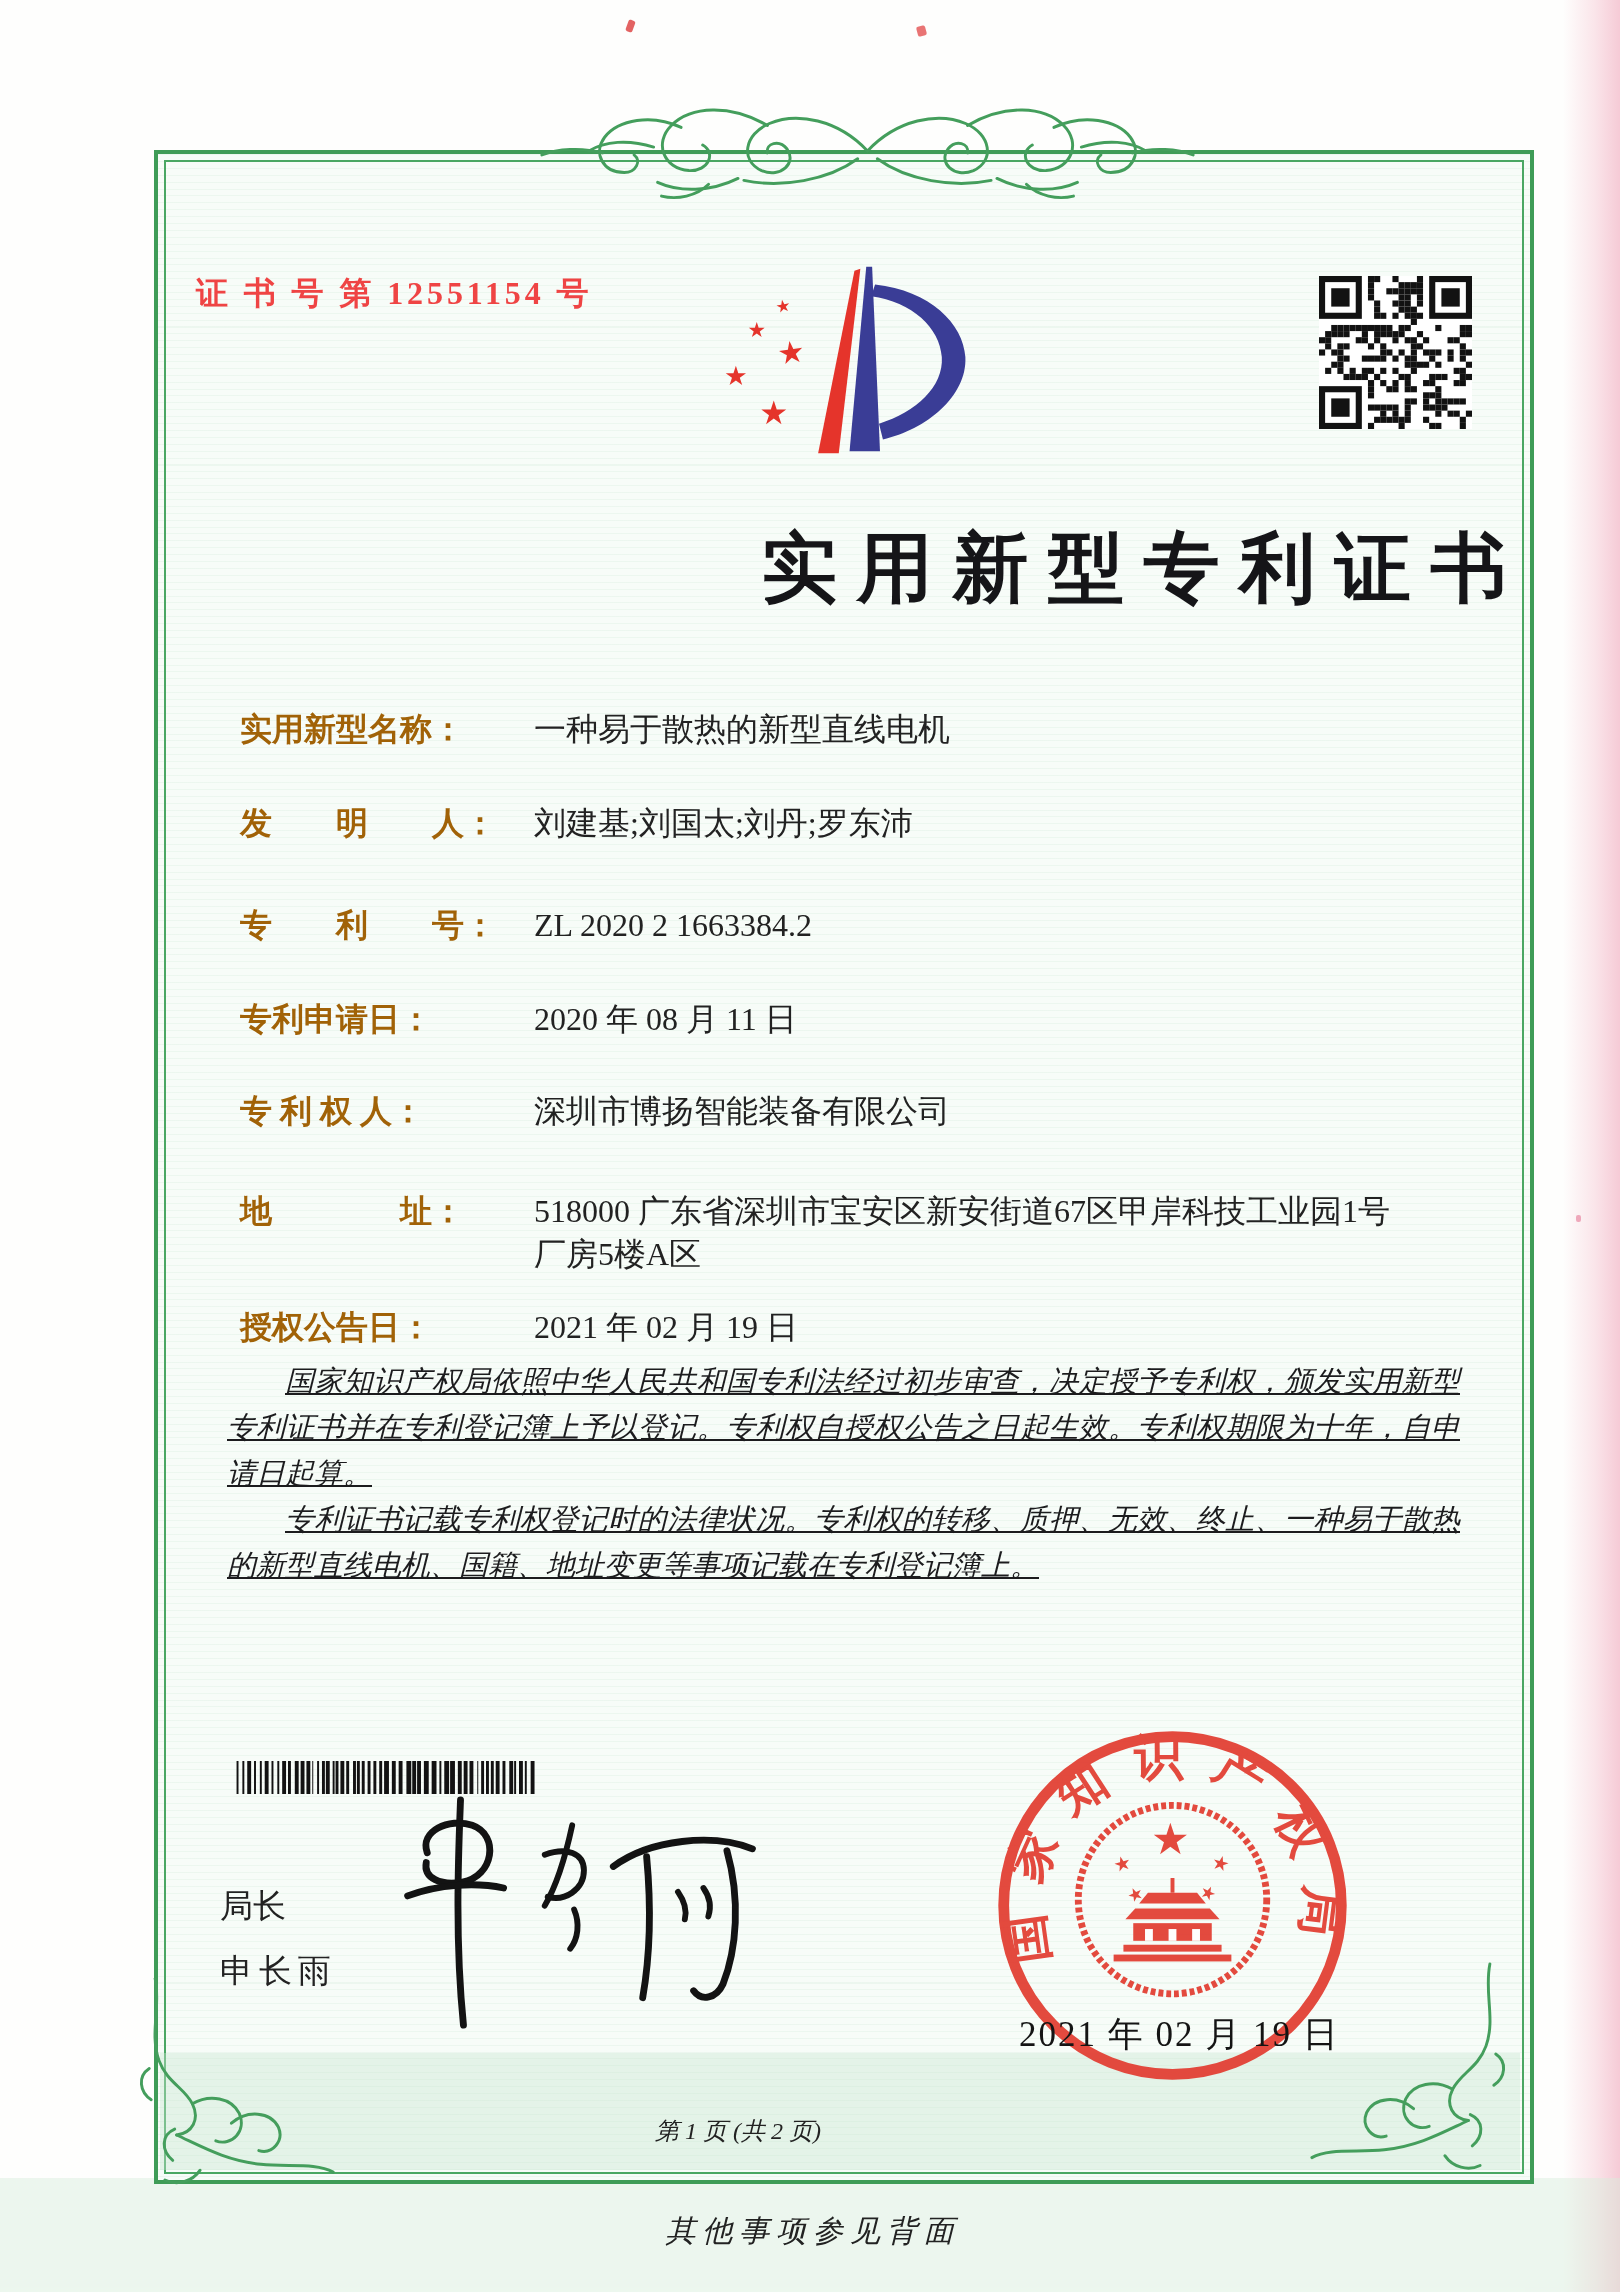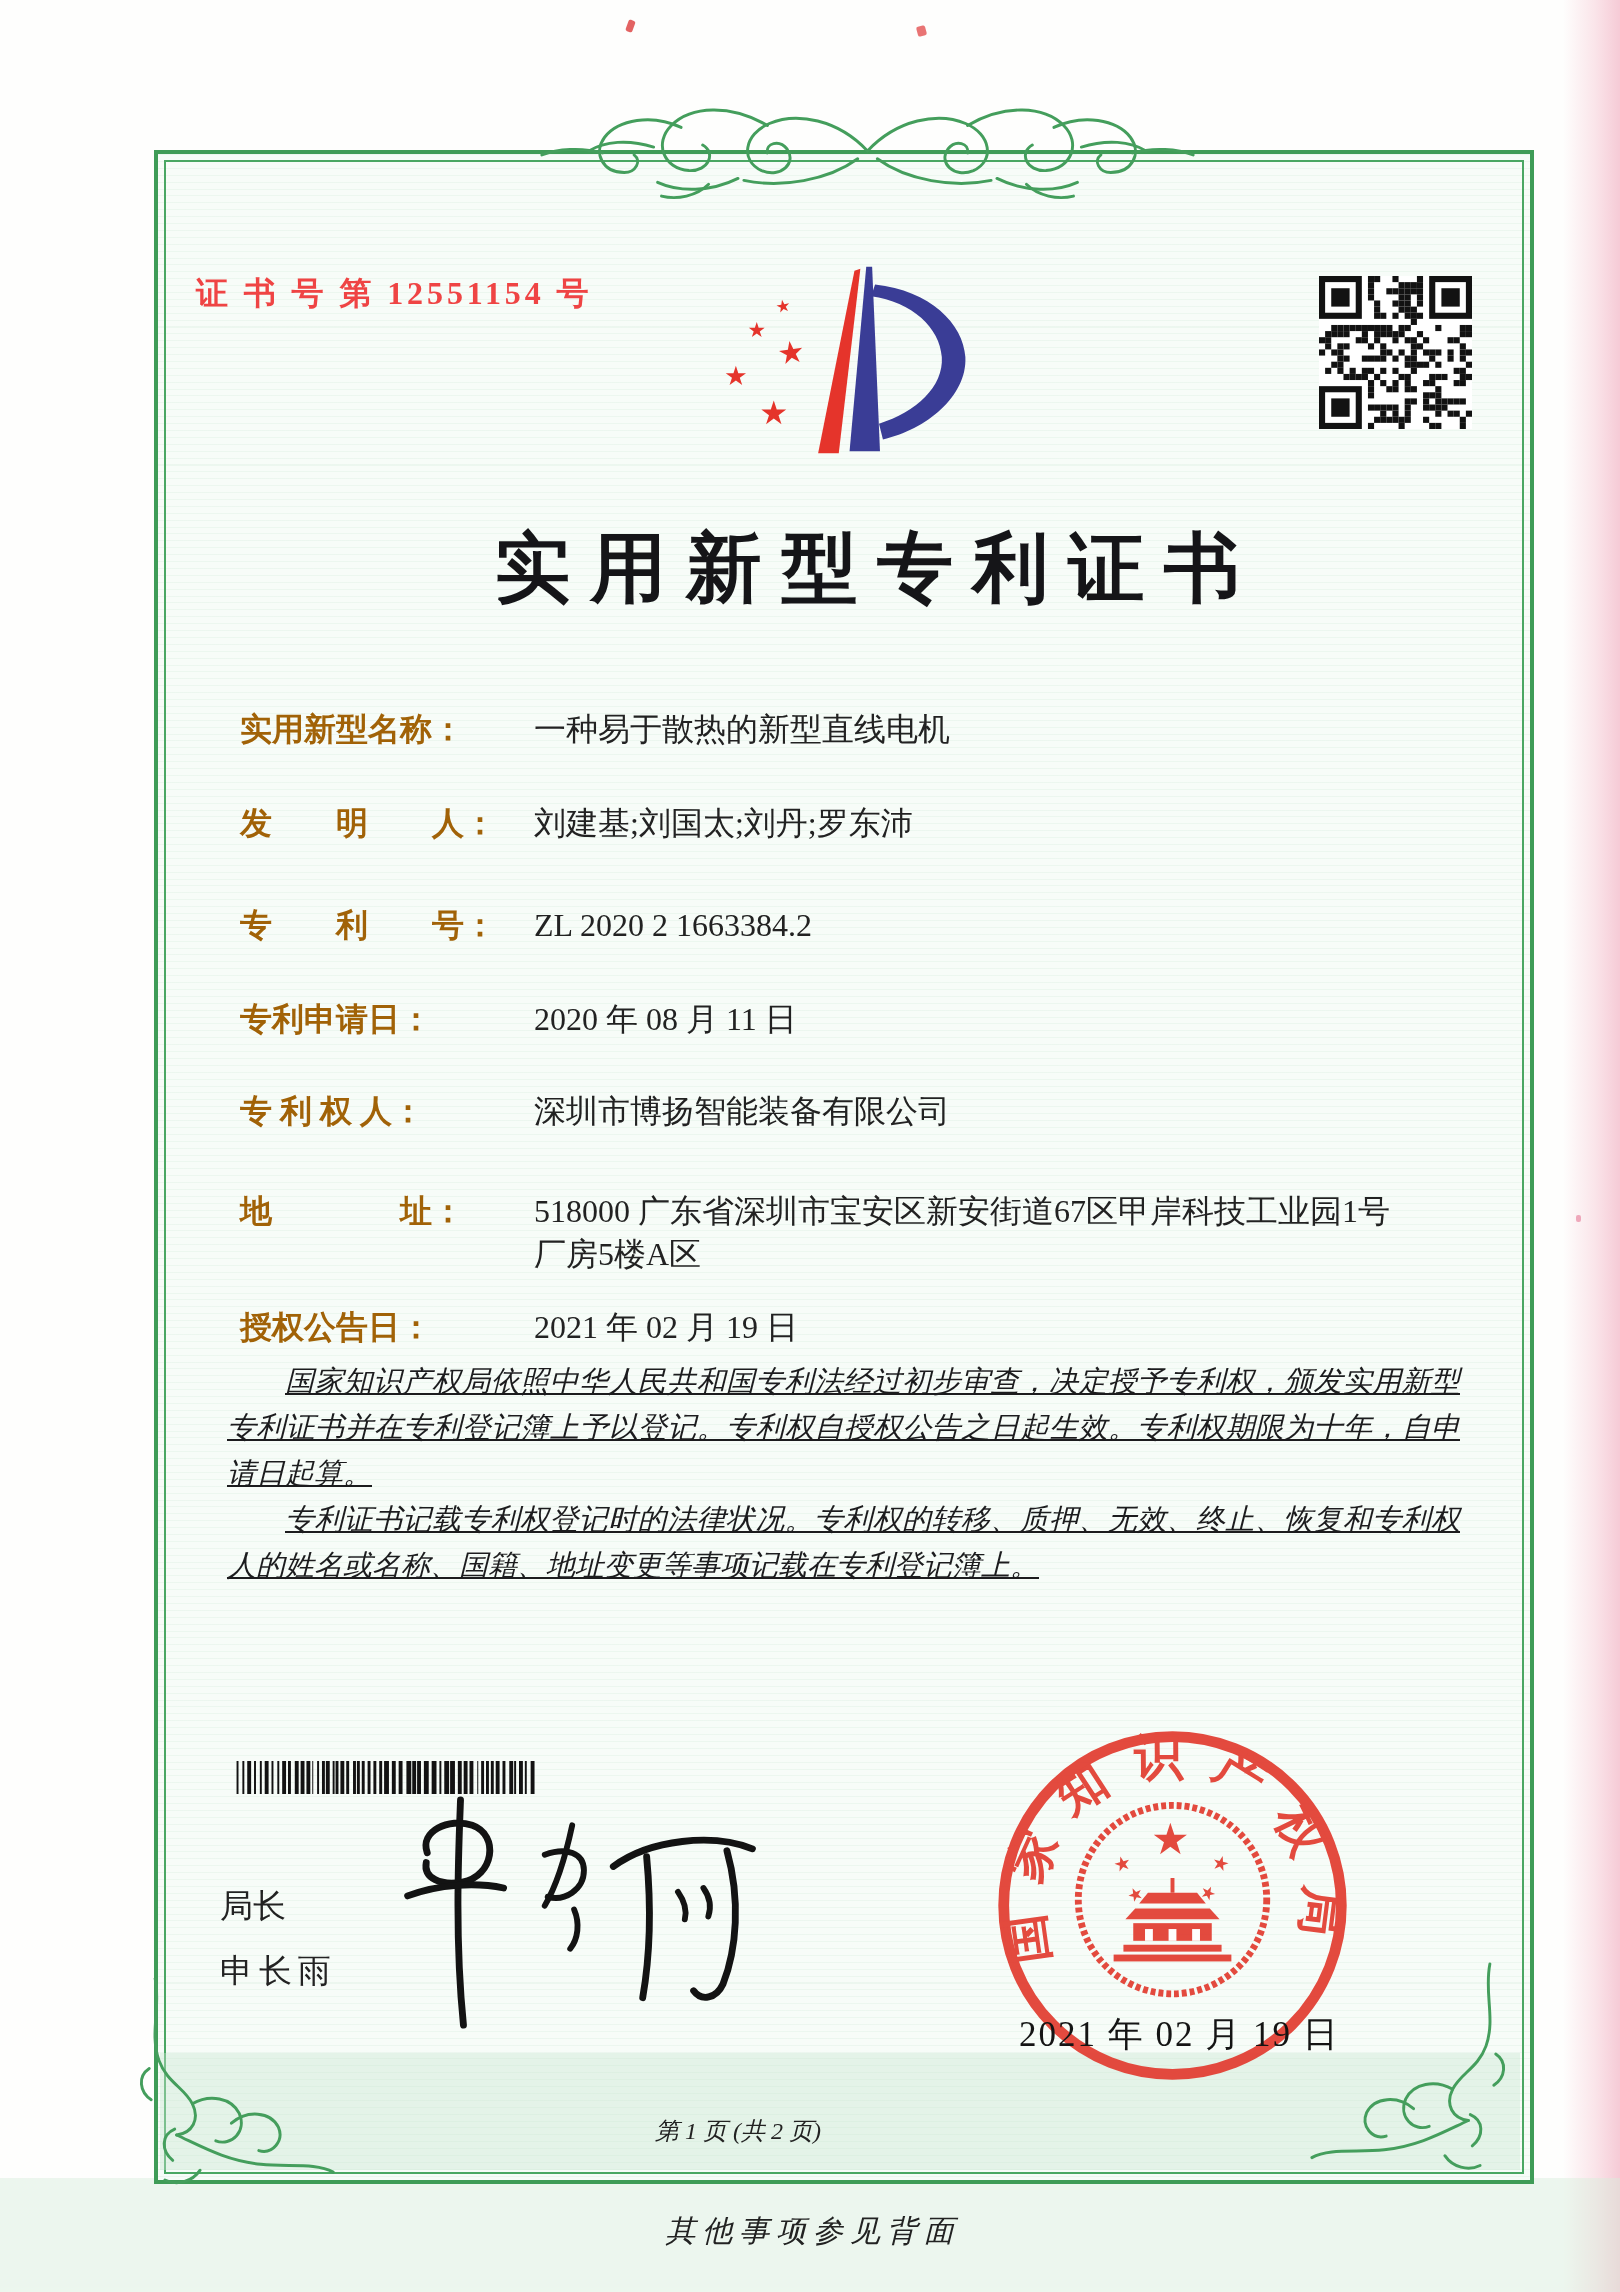--- a/index.html
+++ b/index.html
@@ -17,22 +17,22 @@
   .speck{border-radius:2px;}
   
   .frame{left:154px;top:150px;width:1372px;height:2026px;border:4.9px solid #3f9c57;
     background:
       repeating-linear-gradient(180deg,rgba(140,200,160,.10) 0 1px,rgba(255,255,255,0) 1px 6.9px),
       #f7fcf8;}
   .frame::after{content:"";position:absolute;left:5.9px;top:5.9px;right:5.9px;bottom:5.9px;
     border:2px solid #4aa763;pointer-events:none;}
   .frame-footer-band{left:160px;top:2053px;width:1360px;height:117px;background:rgba(200,231,207,.40);}
   .cert-no{left:196px;top:272px;font-size:32px;letter-spacing:3.9px;color:#ef4444;font-weight:bold;}
-  .title{left:154px;top:518px;width:1372px;text-align:center;font-size:76px;font-weight:700;
-    letter-spacing:19.6px;color:#151518;padding-left:37px;}
+  .title{left:154px;top:518px;width:1372px;text-align:right;font-size:76px;font-weight:700;
+    letter-spacing:19.6px;color:#151518;}
   .fields{left:240px;top:0;width:1255px;}
   .frow{position:absolute;left:0;width:1255px;font-size:32px;}
   .flabel{display:inline-block;width:294px;vertical-align:top;color:#a16207;font-weight:bold;}
   .fvalue{display:inline-block;width:912px;vertical-align:top;color:#222;line-height:43px;}
   .pair2{position:absolute;left:588px;top:0;}
   .pair2 .flabel{width:auto;margin-right:7.8px;}
   .paras{left:227px;top:1358px;width:1233px;font-size:29px;line-height:46px;text-align:justify;}
   .kai{font-style:italic;}
   .paras p{margin:0;text-indent:2em;text-decoration:underline;}
   .director{font-size:33px;color:#222;}
@@ -335,21 +335,21 @@
   <div class="frow" style="top:1190px">
     <span class="flabel">地　　　　址：</span><span class="fvalue" style="width:872px">518000 广东省深圳市宝安区新安街道67区甲岸科技工业园1号厂房5楼A区</span>
   </div>
   <div class="frow" style="top:1306px">
     <span class="flabel">授权公告日：</span><span class="fvalue" style="width:274px">2021 年 02 月 19 日</span>
   </div>
 </div>
 
 <div class="abs paras kai">
   <p>国家知识产权局依照中华人民共和国专利法经过初步审查，决定授予专利权，颁发实用新型专利证书并在专利登记簿上予以登记。专利权自授权公告之日起生效。专利权期限为十年，自申请日起算。</p>
-  <p>专利证书记载专利权登记时的法律状况。专利权的转移、质押、无效、终止、恢复和专利权人的姓名或名称、国籍、地址变更等事项记载在专利登记簿上。</p>
+  <p>专利证书记载专利权登记时的法律状况。专利权的转移、质押、无效、终止、一种易于散热的新型直线电机、国籍、地址变更等事项记载在专利登记簿上。</p>
 </div>
 
 <svg class="abs" id="barcode" style="left:235px;top:1761px;" width="304" height="33" viewBox="0 0 310 34">
     <rect x="0" y="0" width="2" height="34" fill="#121212"></rect>
     <rect x="6" y="0" width="2" height="34" fill="#121212"></rect>
     <rect x="11" y="0" width="4" height="34" fill="#121212"></rect>
     <rect x="18" y="0" width="2" height="34" fill="#121212"></rect>
     <rect x="24" y="0" width="2" height="34" fill="#121212"></rect>
     <rect x="29" y="0" width="4" height="34" fill="#121212"></rect>
     <rect x="36" y="0" width="2" height="34" fill="#121212"></rect>

